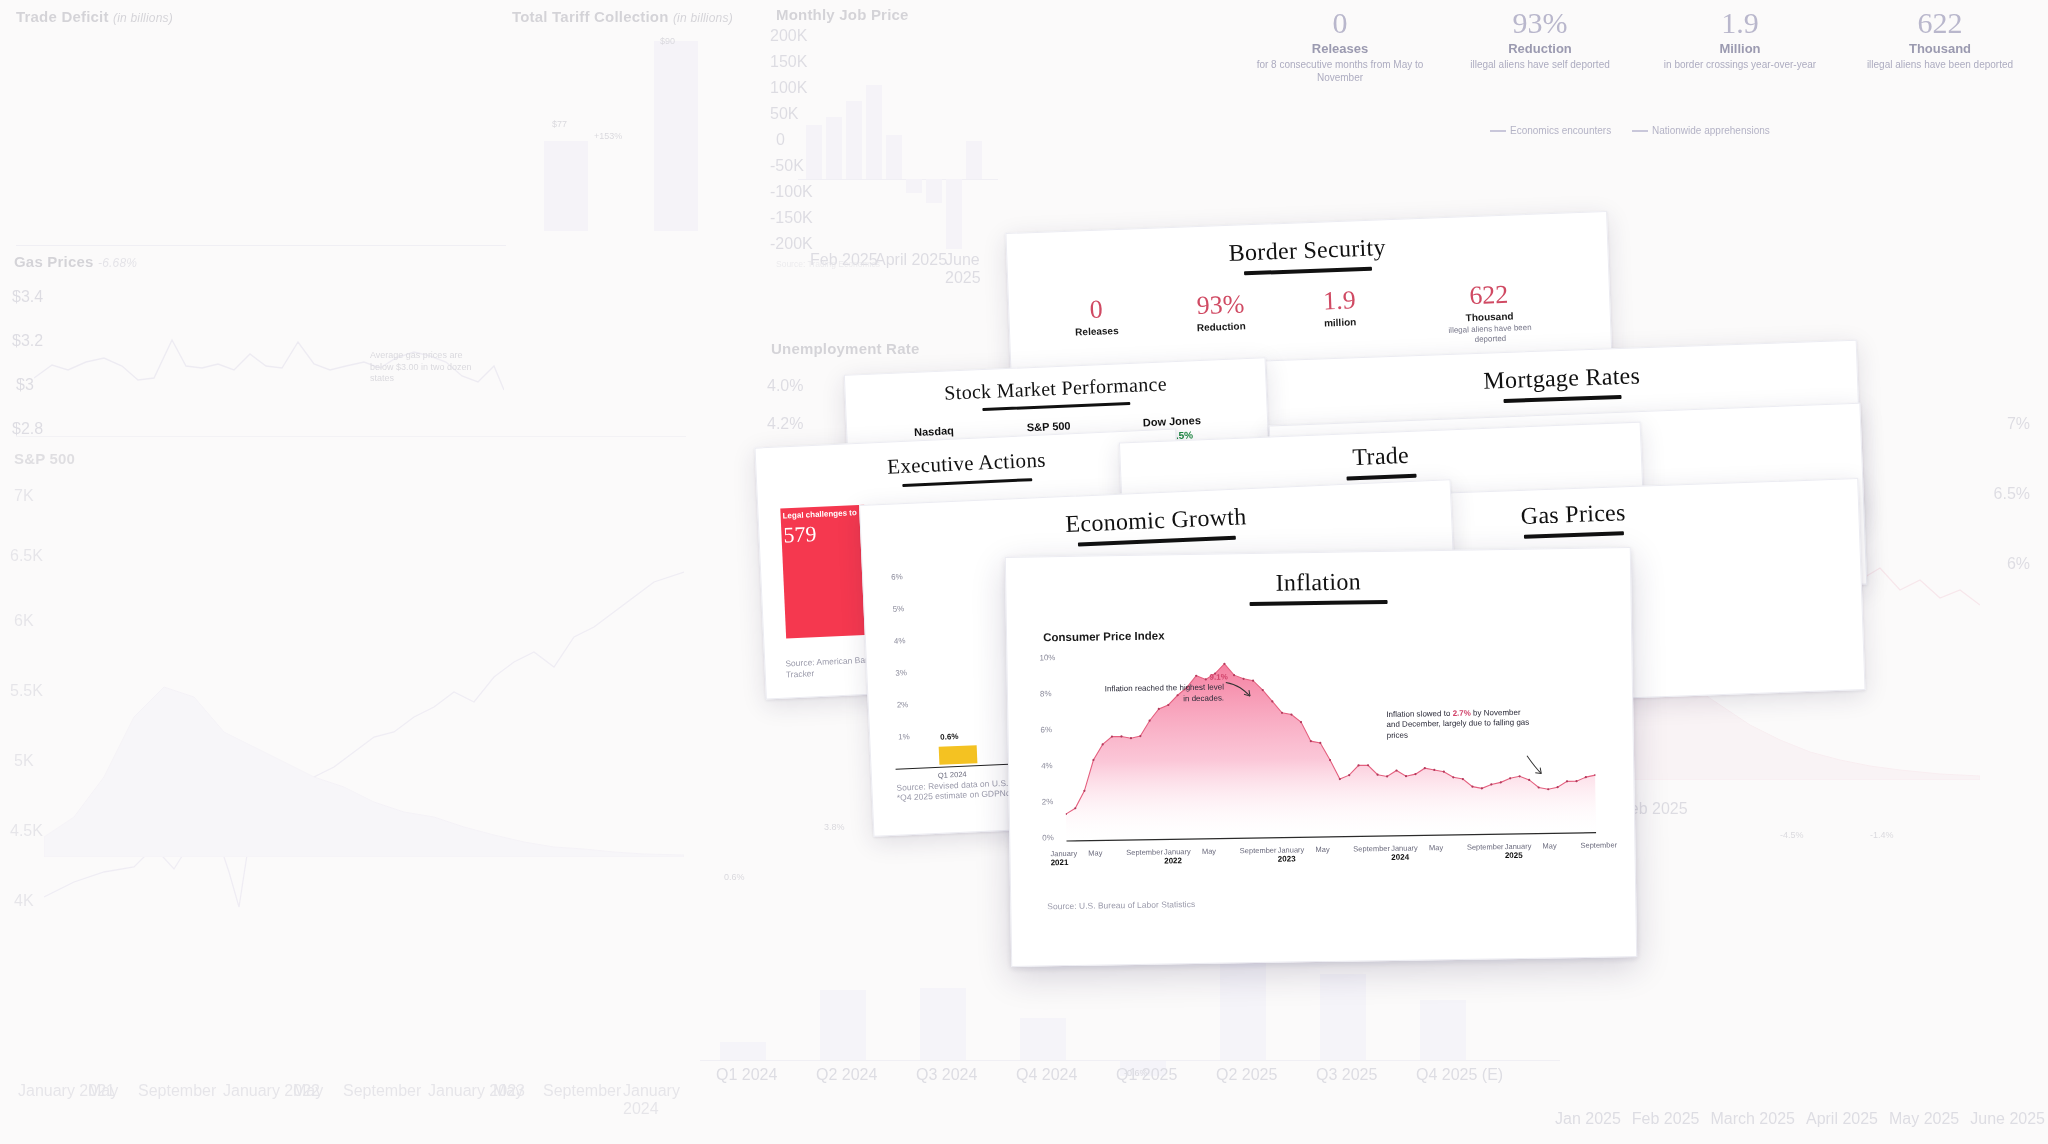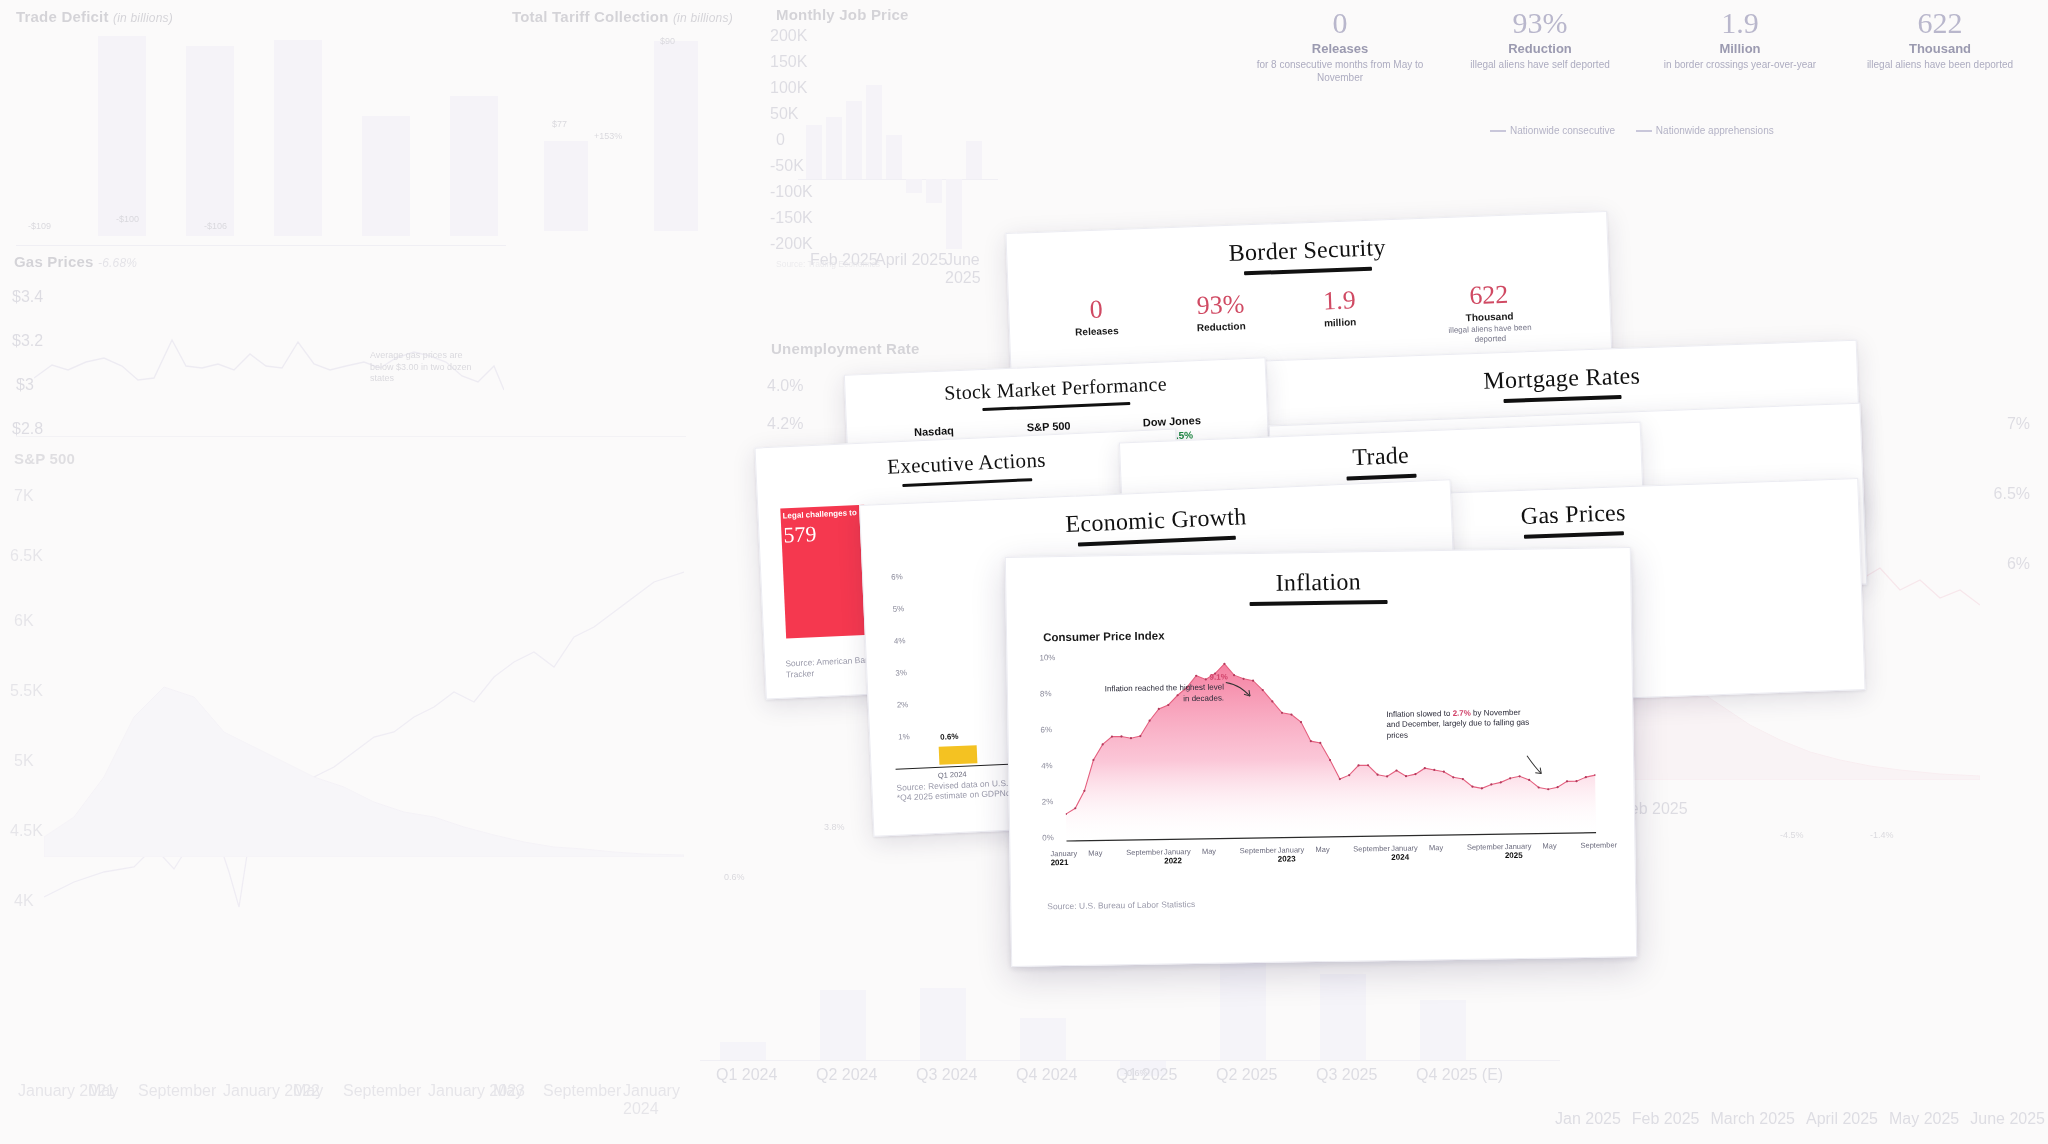--- a/index.html
+++ b/index.html
@@ -75,30 +75,20 @@
 </style>
 </head>
 <body>
 
 <div id="bg">
 
   <div id="trade-deficit" class="bg-faint2">
     <div class="panel-title" style="padding:6px 0 0 8px;">
       <span>Trade Deficit</span>
       <em>(in billions)</em>
-    </div>
-    <div style="position:relative;height:205px;margin-top:6px;">
-      <div class="bar" style="left:90px;width:48px;height:200px;"></div>
-      <div class="bar" style="left:178px;width:48px;height:190px;"></div>
-      <div class="bar" style="left:266px;width:48px;height:196px;"></div>
-      <div class="bar" style="left:354px;width:48px;height:120px;"></div>
-      <div class="bar" style="left:442px;width:48px;height:140px;"></div>
-      <div class="bar-lbl" style="left:20px;top:190px;">-$109</div>
-      <div class="bar-lbl" style="left:108px;top:183px;">-$100</div>
-      <div class="bar-lbl" style="left:196px;top:190px;">-$106</div>
     </div>
   </div>
 
   <div id="tariff" class="bg-faint2">
     <div class="panel-title" style="padding:6px 0 0 8px;">
       <span>Total Tariff Collection</span>
       <em>(in billions)</em>
     </div>
     <div style="position:relative;height:200px;margin-top:6px;">
       <div class="bar" style="left:40px;width:44px;height:90px;"></div>
@@ -268,21 +258,21 @@
       <div class="sub">in border crossings year-over-year</div>
     </div>
     <div class="stat">
       <div class="num">622</div>
       <div class="lab">Thousand</div>
       <div class="sub">illegal aliens have been deported</div>
     </div>
   </div>
 
   <div class="legend">
-    <span><i></i><span>Nationwide consecutive</span></span>
+    <span><i></i><span>Economics encounters</span></span>
     <span style="margin-left:18px;"><i></i><span>Nationwide apprehensions</span></span>
   </div>
 
 </div>
 
 <div class="card" style="left:1008px;top:222px;width:600px;height:150px;transform:rotate(-2.1deg);z-index:10;">
   <div class="card-title" style="margin-top:14px;">Border Security</div>
   <div class="card-rule" style="width:128px;"></div>
   <div class="kpi-row" style="margin-top:16px;">
     <div class="kpi">

